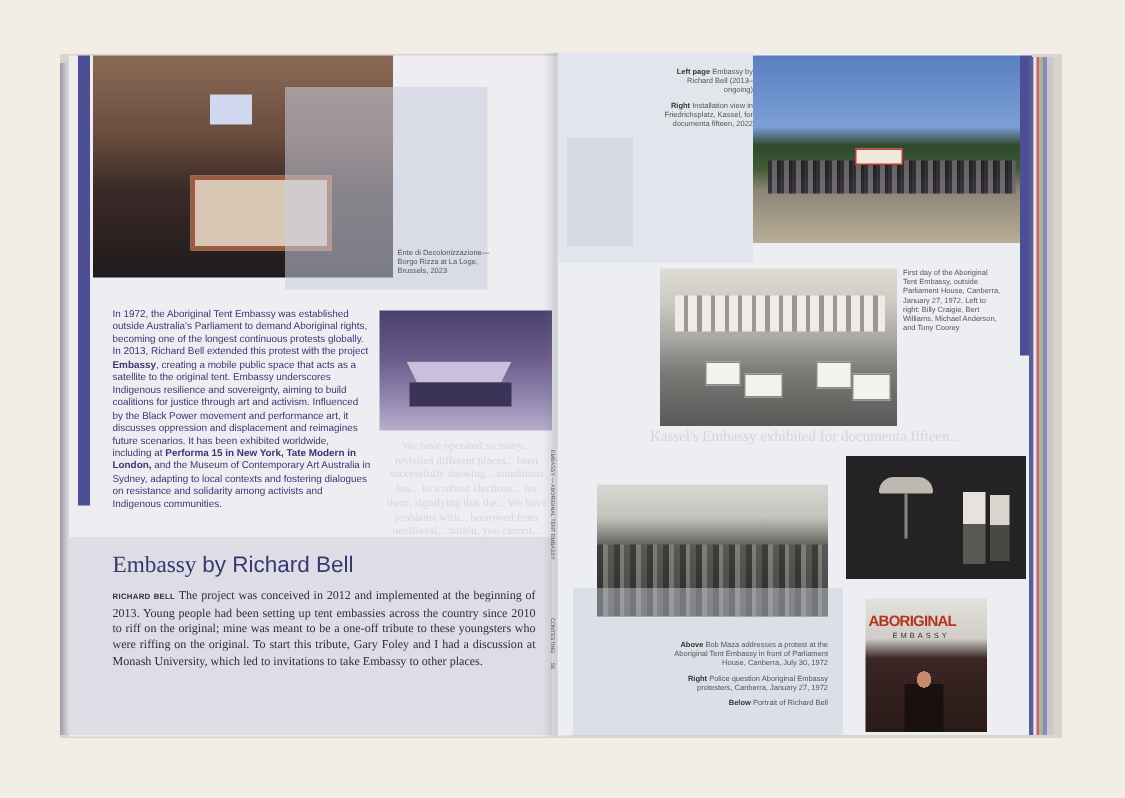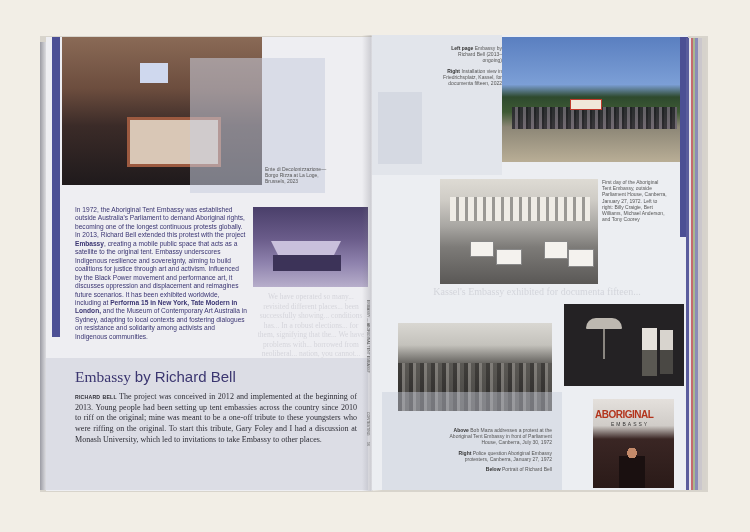--- a/index.html
+++ b/index.html
@@ -58,21 +58,21 @@
     .ph-crowd { left:398px; top:323px; width:154px; height:88px; background:
       linear-gradient(180deg, #d9d7d2 0%, #c4c2bc 25%, #6a6864 45%, #4a4846 75%, #3a3836 100%); }
     .ph-crowd .heads { left:0; top:40px; width:154px; height:48px; background:repeating-linear-gradient(90deg, #2e2c2a 0 4px, #8a8782 4px 7px, #54524e 7px 11px); opacity:0.7; }
     .ph-night { left:564px; top:304px; width:120px; height:82px; background:#242224; }
     .ph-night .umbrella { left:22px; top:14px; width:36px; height:11px; background:#bdb8b0; border-radius:18px 18px 2px 2px; }
     .ph-night .pole { left:39px; top:25px; width:2px; height:30px; background:#8a8680; }
     .ph-night .cop1 { left:78px; top:24px; width:15px; height:48px; background:linear-gradient(180deg,#e6e2dc 0 45%, #5a5852 45% 100%); }
     .ph-night .cop2 { left:96px; top:26px; width:13px; height:44px; background:linear-gradient(180deg,#d8d4ce 0 45%, #4a4844 45% 100%); }
     .cap-bottom { left:440px; top:427px; width:112px; text-align:right; }
     .cap-bottom p { margin:0 0 4px 0; }
-    .ph-portrait { left:577px; top:399px; width:81px; height:89px; background:linear-gradient(180deg,#e4e0dc 0%, #d0ccc8 30%, #3a2624 45%, #2a1a18 100%);margin-left:16px; }
+    .ph-portrait { left:577px; top:399px; width:81px; height:89px; background:linear-gradient(180deg,#e4e0dc 0%, #d0ccc8 30%, #3a2624 45%, #2a1a18 100%); }
     .ph-portrait .word { left:2px; top:10px; font-size:10px; font-weight:bold; color:#b3341c; letter-spacing:-0.5px; }
     .ph-portrait .word2 { left:18px; top:22px; font-size:5px; color:#333; letter-spacing:2px; }
     .ph-portrait .figure { left:26px; top:36px; width:26px; height:53px; background:radial-gradient(ellipse 8px 9px at 13px 18px, #c48a6a 0%, #c48a6a 60%, transparent 61%), linear-gradient(180deg, transparent 0 40%, #1a1010 40%); }
     .gray-wash-r { left:382px; top:392px; width:180px; height:98px; background:rgba(200,204,218,0.45); }
     .gray-wash-r2 { left:378px; top:92px; width:44px; height:72px; background:rgba(205,208,220,0.6); }
     .gray-wash-r3 { left:372px; top:35px; width:130px; height:140px; background:rgba(215,218,226,0.45); }
     .b { font-weight:bold; color:#333; }
   </style>
 </head>
 <body>

